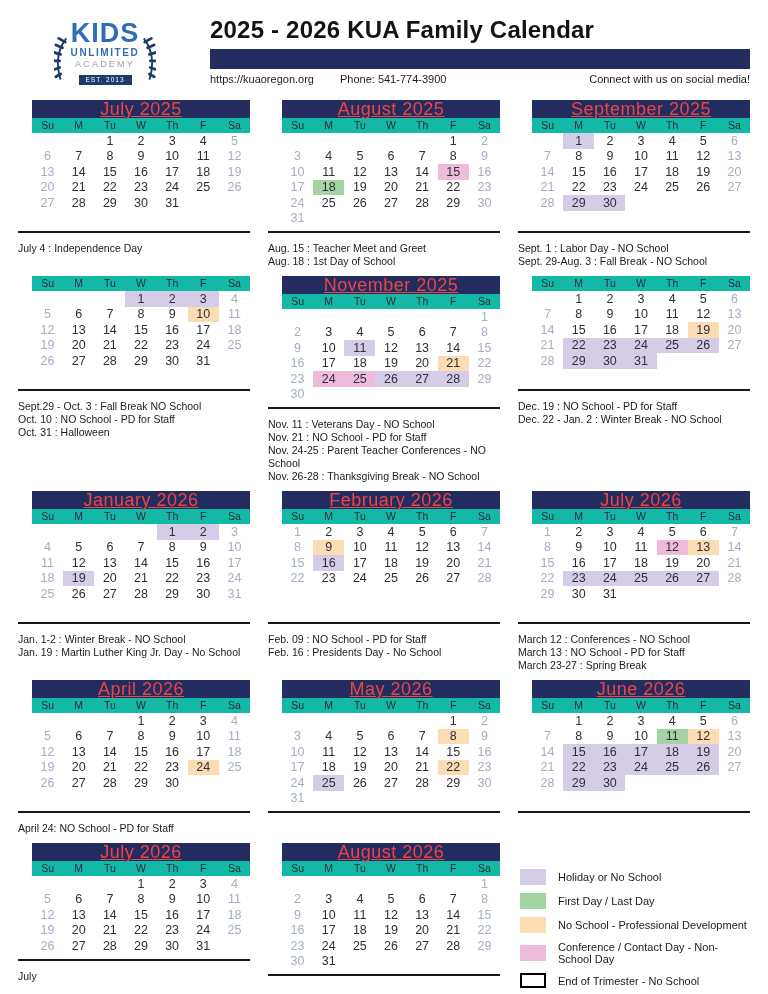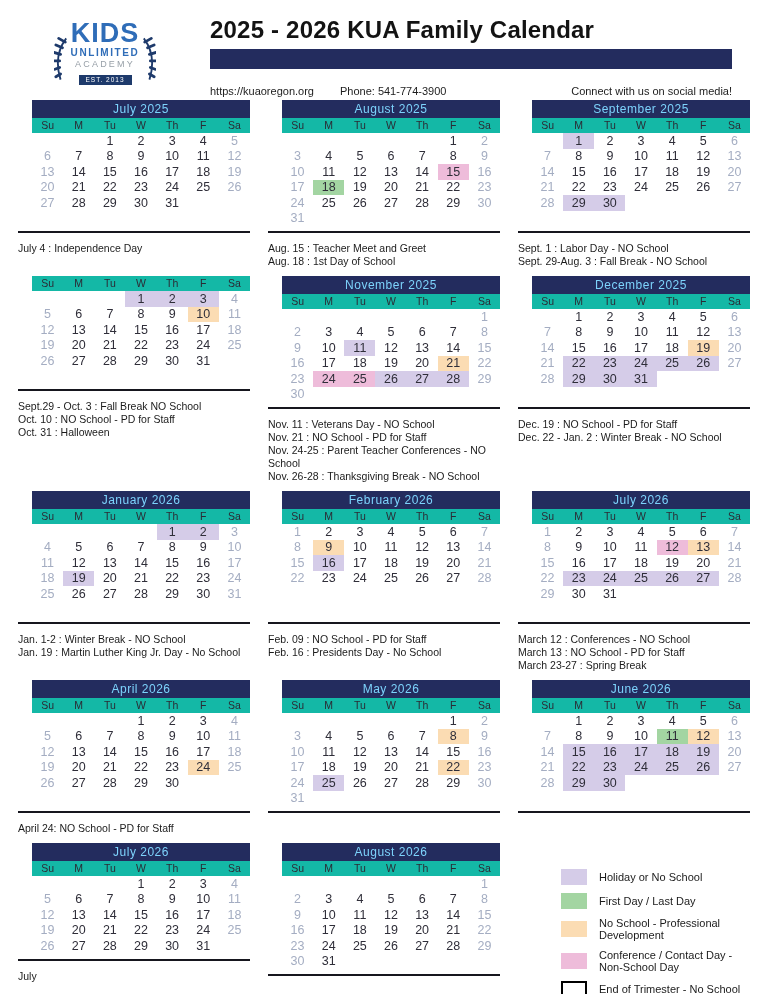--- a/index.html
+++ b/index.html
@@ -1,67 +1,67 @@
 <!DOCTYPE html>
 <html style="--navy: #232c5e; --holiday: #d5cce8; --pd: #fbdcb3; --first-last: #a3d5a2; --conference: #eebcda; --weekend-text: #a4adc2; --weekday-text: #2f2e39; --logo-blue: #2f6db8; --wreath-navy: #1e3a6b;"><head>
 <meta charset="utf-8">
 <style>
   * { box-sizing: border-box; }
   body { margin: 0; background: #ffffff; }
   .page {
     width: 768px; height: 994px; overflow: hidden;
     font-family: "Liberation Sans", sans-serif;
-    background: #fff; padding: 8px 36px 0 18px;
+    background: #fff; padding: 8px 18px 0 18px;
   }
 
   
   header { display: flex; height: 88px; margin-bottom: 2px; padding-left: 26px; }
   .logo { flex: none; width: 122px; display: flex; align-items: center; justify-content: center; gap: 2px; }
   .logo-core { text-align: center; line-height: 1; }
   .logo-kids { font-size: 27px; font-weight: bold; color: var(--logo-blue); letter-spacing: 1px; }
   .logo-unlimited { font-size: 10px; font-weight: bold; color: var(--logo-blue); letter-spacing: 1.6px; margin-top: 1px; }
   .logo-academy { font-size: 9px; color: #98a0a8; letter-spacing: 2.2px; margin-top: 2px; }
   .logo-banner { display: inline-block; font-size: 6.5px; color: #fff; background: var(--wreath-navy); padding: 1.5px 7px; margin-top: 2px; letter-spacing: 1px; }
   .laurel { flex: none; margin-top: 14px; }
   .laurel.right { transform: scaleX(-1); }
 
   .head-right { flex: 1; padding-left: 44px; padding-top: 8px; }
   h1 { margin: 0; font-size: 24px; font-weight: bold; color: #131313; letter-spacing: 0.2px; }
   .navy-bar { height: 20px; background: var(--navy); margin-top: 5px; }
-  .contact-line { display: flex; gap: 26px; font-size: 11px; color: #1c1c1c; margin-top: 16px; }
+  .contact-line { display: flex; gap: 26px; font-size: 11px; color: #1c1c1c; margin-top: 4px; }
   .contact-line .social { margin-left: auto; }
 
   
   .cal-grid { display: grid; grid-template-columns: repeat(3, 232px); column-gap: 18px; }
 
   .month-block { padding-top: 2px; }
   .month-title {
     margin-left: 14px; height: 18px; line-height: 18px;
-    background: var(--navy); color: #7dd3fc; text-align: center;
-    font-size: 12px; letter-spacing: 0.5px;
+    background: var(--navy); color: #ef4444; text-align: center;
+    font-size: 18px; letter-spacing: 0.5px; text-decoration: underline;
   }
   .cal { margin-left: 14px; }
   .day-names { display: grid; grid-template-columns: repeat(7, 1fr); height: 15px; background: #14b8a6; }
   .day-name { font-size: 10.5px; color: #2b2b35; text-align: center; line-height: 15px; }
   .date-grid { display: grid; grid-template-columns: repeat(7, 1fr); grid-auto-rows: 15.5px; height: 93px; }
   .natural .date-grid { height: auto; }
   .date-cell { font-size: 12.5px; color: var(--weekday-text); display: flex; align-items: center; justify-content: center; }
   .date-cell.weekend { color: var(--weekend-text); }
   .hl-holiday { background: var(--holiday); }
   .hl-pd { background: var(--pd); }
   .hl-first_last { background: var(--first-last); }
   .hl-conference { background: var(--conference); }
 
   .notes-sep { border-top: 2px solid #16161e; margin-top: 5px; }
   .notes { margin-top: 9px; padding-bottom: 6px; }
   .note-line { font-size: 10.5px; line-height: 13px; color: #1b1b1b; }
 
   
   .legend { margin-top: 28px; padding-left: 2px; }
-  .legend-row { display: flex; align-items: center; margin-bottom: 8px; margin-left: 41px; }
+  .legend-row { display: flex; align-items: center; margin-bottom: 8px; }
   .swatch { flex: none; width: 26px; height: 16px; margin-right: 12px; }
   .sw-holiday { background: var(--holiday); }
   .sw-pd { background: var(--pd); }
   .sw-first_last { background: var(--first-last); }
   .sw-conference { background: var(--conference); }
   .sw-trimester { background: #fff; border: 2.5px solid #000; height: 15px; }
   .legend-label { font-size: 11px; color: #1b1b1b; }
 </style>
 </head>
 <body>
@@ -368,21 +368,20 @@
         </div>
         <div class="notes-sep"></div>
         <div class="notes">
           <div class="note-line">Nov. 11 : Veterans Day - NO School</div>
           <div class="note-line">Nov. 21 : NO School - PD for Staff</div>
           <div class="note-line">Nov. 24-25 : Parent Teacher Conferences - NO School</div>
           <div class="note-line">Nov. 26-28 : Thanksgiving Break - NO School</div>
         </div>
       </section>
       <section class="month-block">
-        <div class="month-title">December 2025</div>
         <div class="cal">
           <div class="day-names">
             <div class="day-name">Su</div>
             <div class="day-name">M</div>
             <div class="day-name">Tu</div>
             <div class="day-name">W</div>
             <div class="day-name">Th</div>
             <div class="day-name">F</div>
             <div class="day-name">Sa</div>
           </div>

